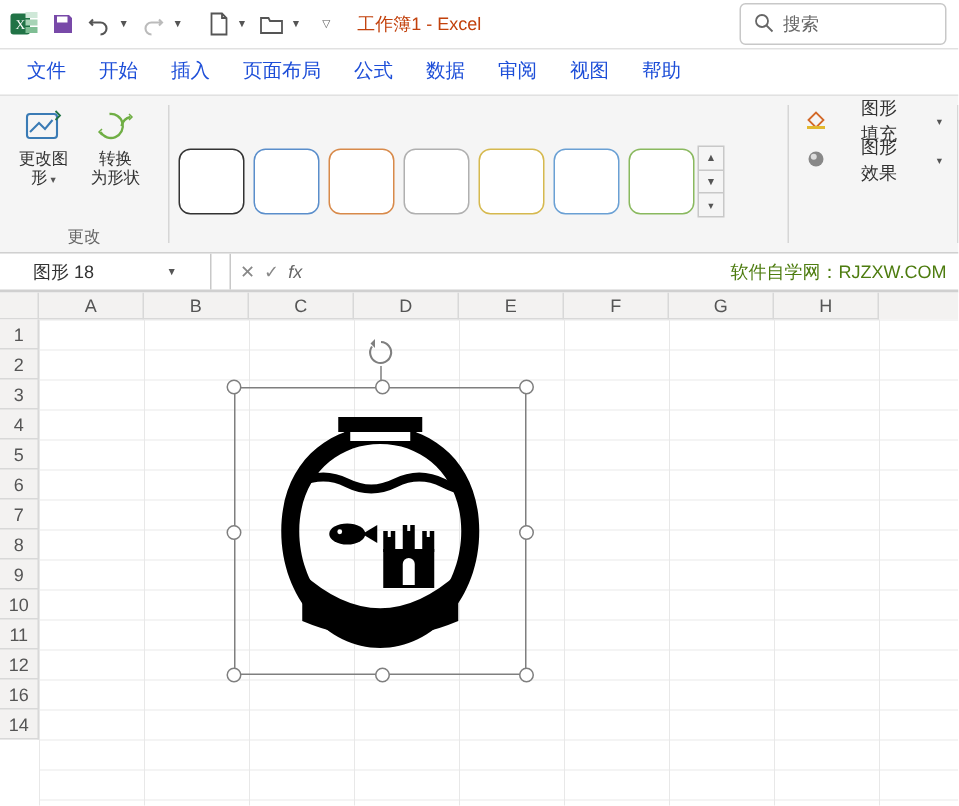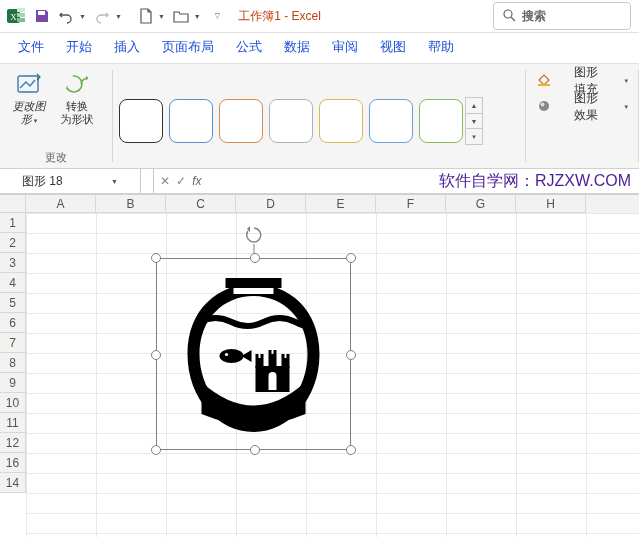--- a/index.html
+++ b/index.html
@@ -6,21 +6,21 @@
 
 .titlebar{height:32px;background:#fff;display:flex;align-items:center;padding:0 6px;border-bottom:1px solid #e1e1e1;}
 .titlebar .qat{display:flex;align-items:center;gap:8px;}
 .titlebar .qat .ico{display:flex;align-items:center;justify-content:center;}
 .titlebar .qat .sep{width:1px;height:18px;background:transparent;}
 .titlebar .drop{font-size:7px;color:#555;margin-left:-3px;}
 .titlebar .title{margin-left:18px;font-size:12px;color:#c2410c;}
 .titlebar .spacer{flex:1;}
 .searchbox{display:flex;align-items:center;border:1px solid #c8c8c8;border-radius:4px;height:26px;padding:0 8px;min-width:120px;margin-right:2px;}
 .searchbox .ico{margin-right:6px;}
-.searchbox .txt{color:#666;font-size:12px;font-weight:bold;}
+.searchbox .txt{color:#666;font-size:12px;}
 
 
 .tabs{height:30px;display:flex;align-items:flex-end;padding:0 8px;gap:2px;}
 .tab{padding:6px 10px 7px 10px;font-size:13px;color:#1d4ed8;cursor:pointer;}
 .tab.active{color:#217346;font-weight:600;position:relative;}
 .tab.active::after{content:"";position:absolute;left:6px;right:6px;bottom:0;height:3px;background:#217346;border-radius:2px;}
 
 
 .ribbon{height:104px;background:#f5f5f5;border-top:1px solid #e1e1e1;border-bottom:1px solid #d0d0d0;display:flex;position:relative;}
 .group{display:flex;flex-direction:column;padding:4px 6px 2px 6px;height:100%;box-sizing:border-box;}
@@ -51,21 +51,21 @@
 .optgroup .row .txt{font-size:12px;}
 .optgroup .row .drop{font-size:7px;color:#555;margin-left:auto;}
 
 
 .fbar{height:24px;display:flex;align-items:stretch;border-bottom:1px solid #d0d0d0;}
 .namebox{width:96px;display:flex;align-items:center;padding:0 22px;border-right:1px solid #c8c8c8;font-size:12px;}
 .namebox .drop{margin-left:auto;font-size:7px;color:#555;}
 .fx-area{display:flex;align-items:center;gap:6px;padding:0 6px;flex:1;position:relative;}
 .fx-area .ico{color:#888;}
 .fx-area .fx{font-style:italic;color:#666;}
-.watermark{position:absolute;right:8px;color:#4c1d95;font-size:16px;}
+.watermark{position:absolute;right:8px;color:#4d7c0f;font-size:12px;}
 
 
 .sheet{position:relative;height:calc(537px - 32px - 30px - 104px - 24px);background:#fff;overflow:hidden;border-top:1px solid #d0d0d0;}
 .selectall{position:absolute;left:0;top:0;width:26px;height:18px;background:#f3f2f1;border-right:1px solid #d8d8d8;border-bottom:1px solid #d8d8d8;box-sizing:border-box;}
 .colheaders{position:absolute;left:26px;top:0;right:0;height:18px;display:flex;background:#f3f2f1;}
 .colheaders div{flex:0 0 70px;border-right:1px solid #d8d8d8;border-bottom:1px solid #d8d8d8;box-sizing:border-box;text-align:center;font-size:12px;line-height:18px;color:#555;}
 .rowheaders{position:absolute;left:0;top:18px;width:26px;background:#f3f2f1;}
 .rowheaders div{height:20px;border-right:1px solid #d8d8d8;border-bottom:1px solid #d8d8d8;box-sizing:border-box;text-align:center;font-size:12px;line-height:20px;color:#555;}
 .cells{position:absolute;left:26px;top:18px;right:0;bottom:0;}
 .cellgrid{position:absolute;inset:0;background-image:
@@ -165,21 +165,21 @@
 <div class="ribbon">
 
   <div class="group" style="width:112px;">
     <div class="controls">
       <div class="bigbtn">
         <svg width="28" height="24" viewBox="0 0 28 24">
             <rect x="3" y="4" width="20" height="16" rx="2" fill="none" stroke="#3a7bb5" stroke-width="1.4"></rect>
             <polyline points="5,16 11,10 15,14 20,8" fill="none" stroke="#3a7bb5" stroke-width="1.4"></polyline>
             <path d="M22 2l3 3-3 3" fill="none" stroke="#217346" stroke-width="1.2"></path>
           </svg>
-        <div class="lbl"><span style="white-space:pre-line;font-style:italic;">更改图
+        <div class="lbl"><span style="white-space:pre-line;">更改图
 形</span><span class="drop">▾</span></div>
       </div>
       <div class="bigbtn">
         <svg width="28" height="24" viewBox="0 0 28 24">
             <path d="M10 4a8 8 0 1 1-6 12" fill="none" stroke="#6fae44" stroke-width="1.6"></path>
             <path d="M5 14l-2 2 2 2" fill="none" stroke="#6fae44"></path>
             <path d="M18 12a8 8 0 0 1 6-6" fill="none" stroke="#6fae44" stroke-width="1.6"></path>
             <path d="M23 4l2 2-2 2" fill="none" stroke="#6fae44"></path>
           </svg>
         <div class="lbl" style="white-space:pre-line;">转换

